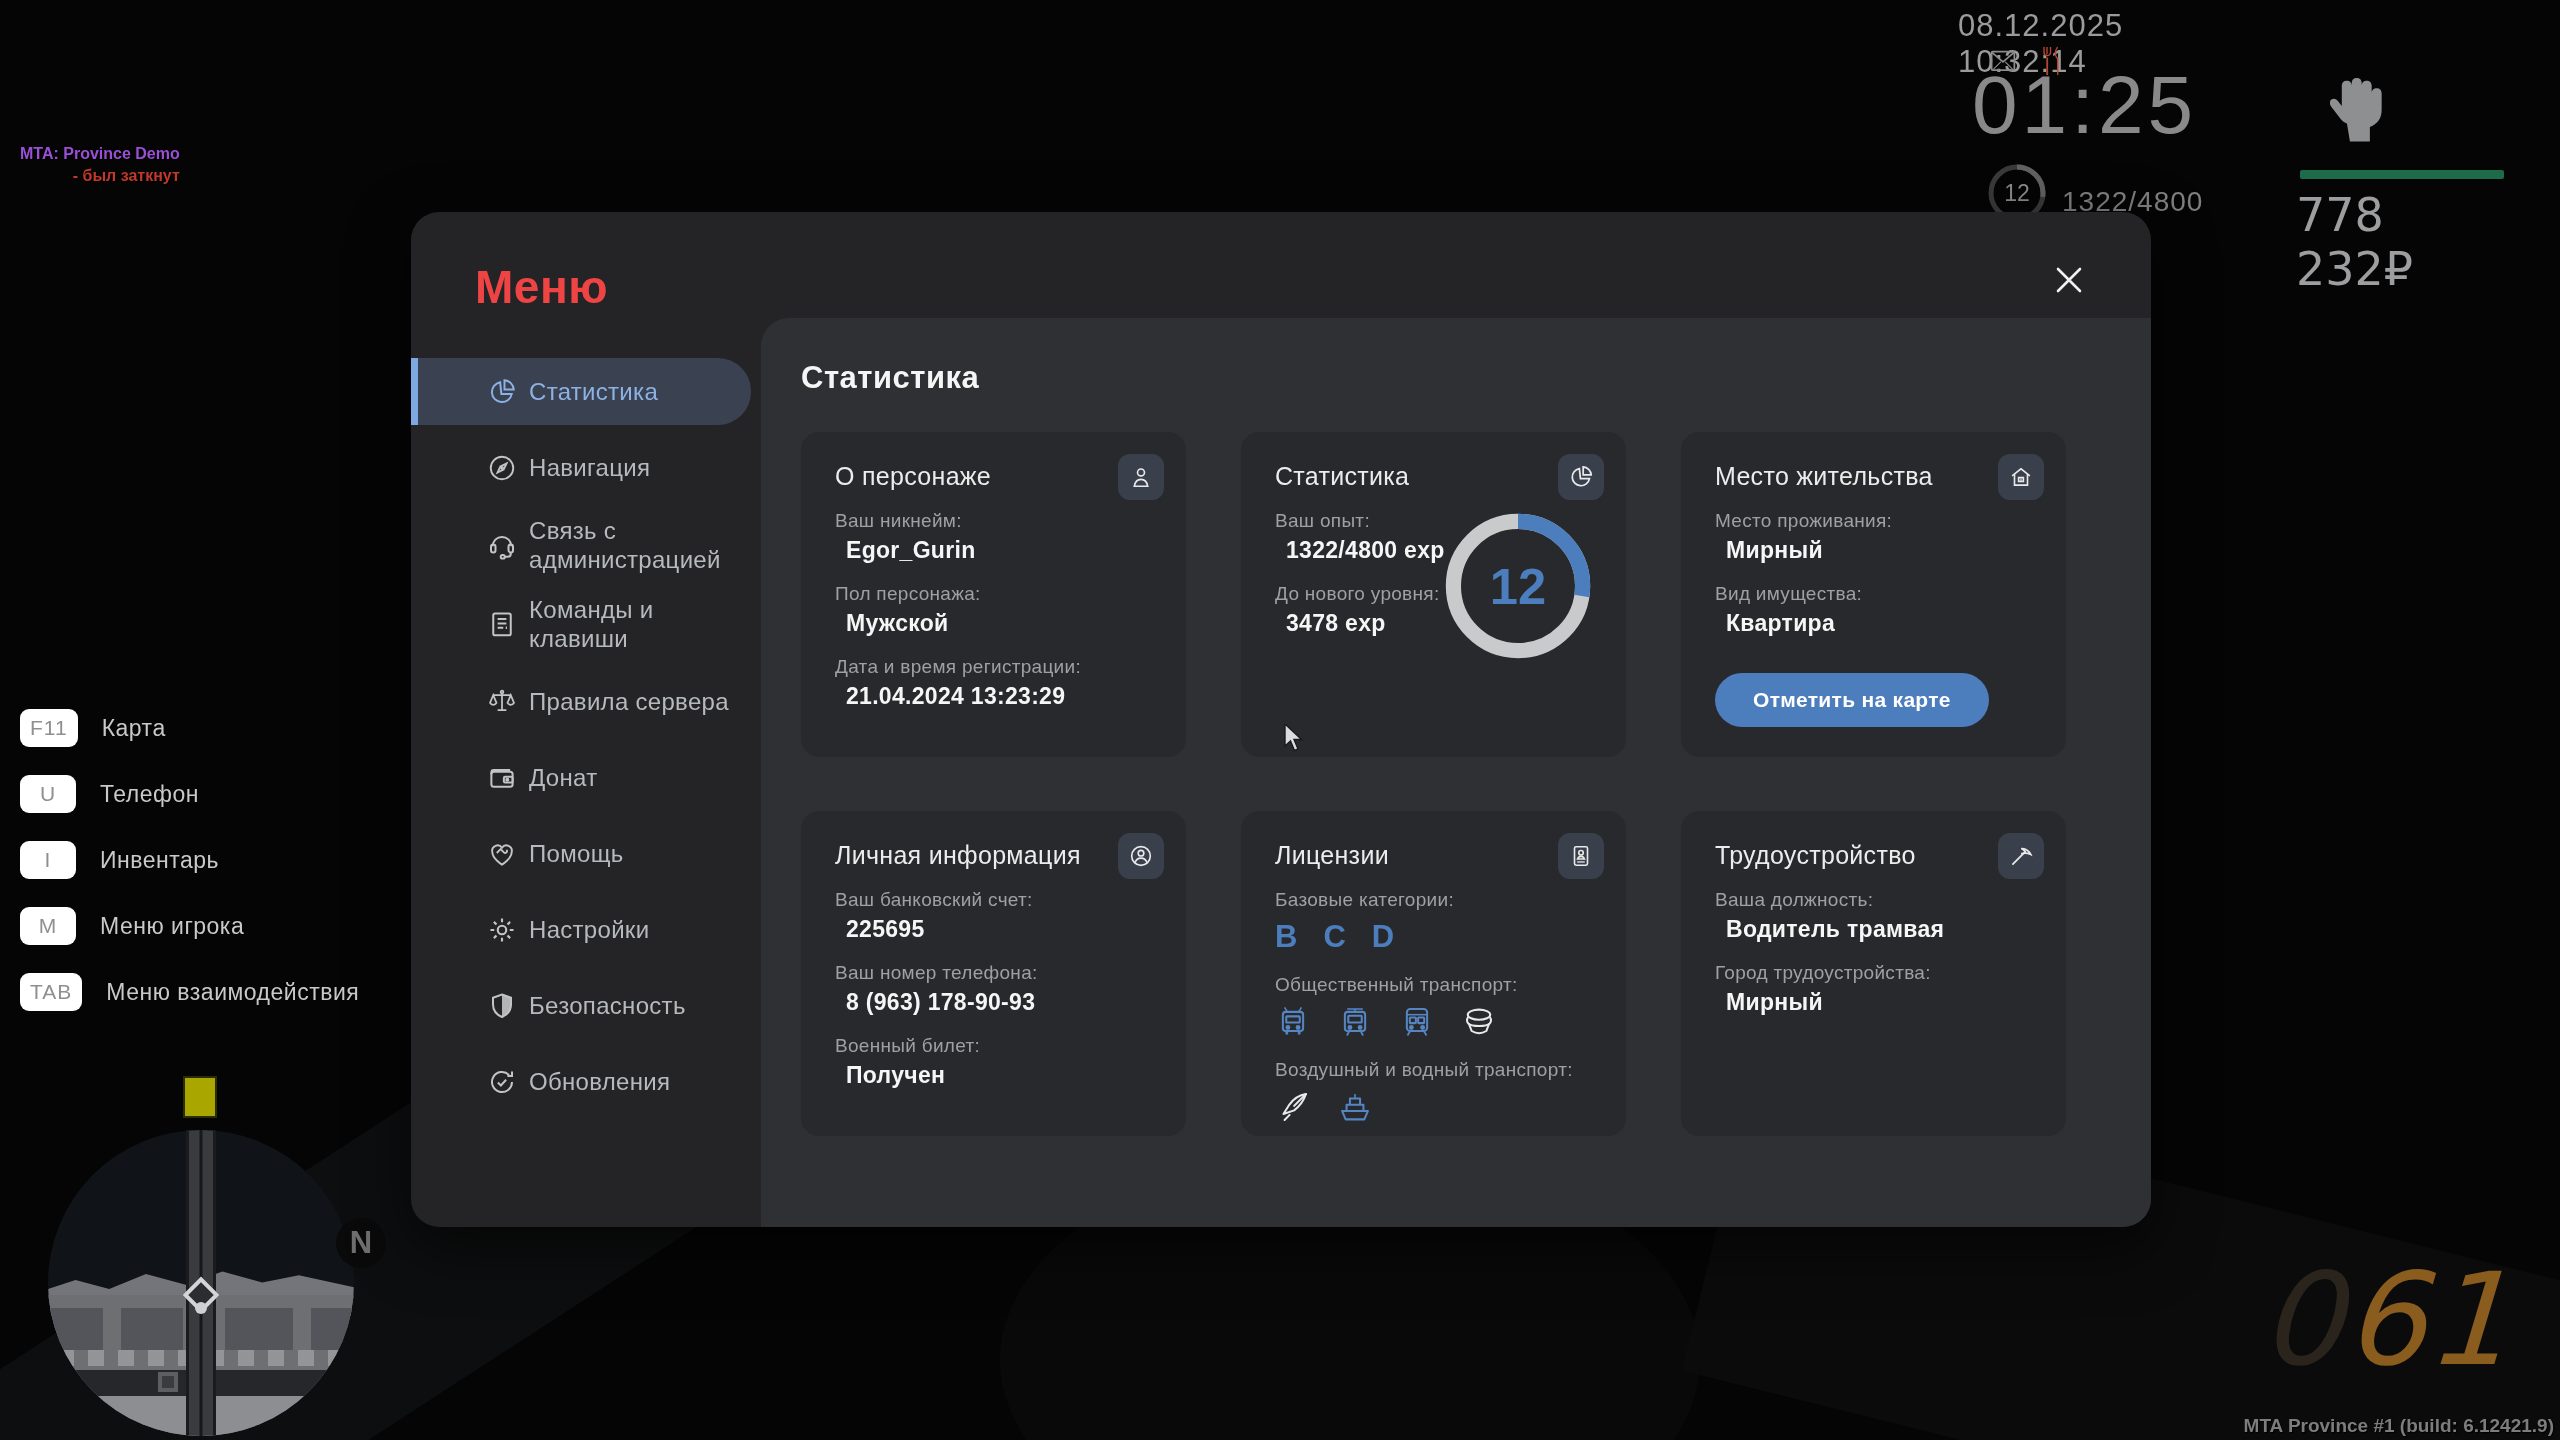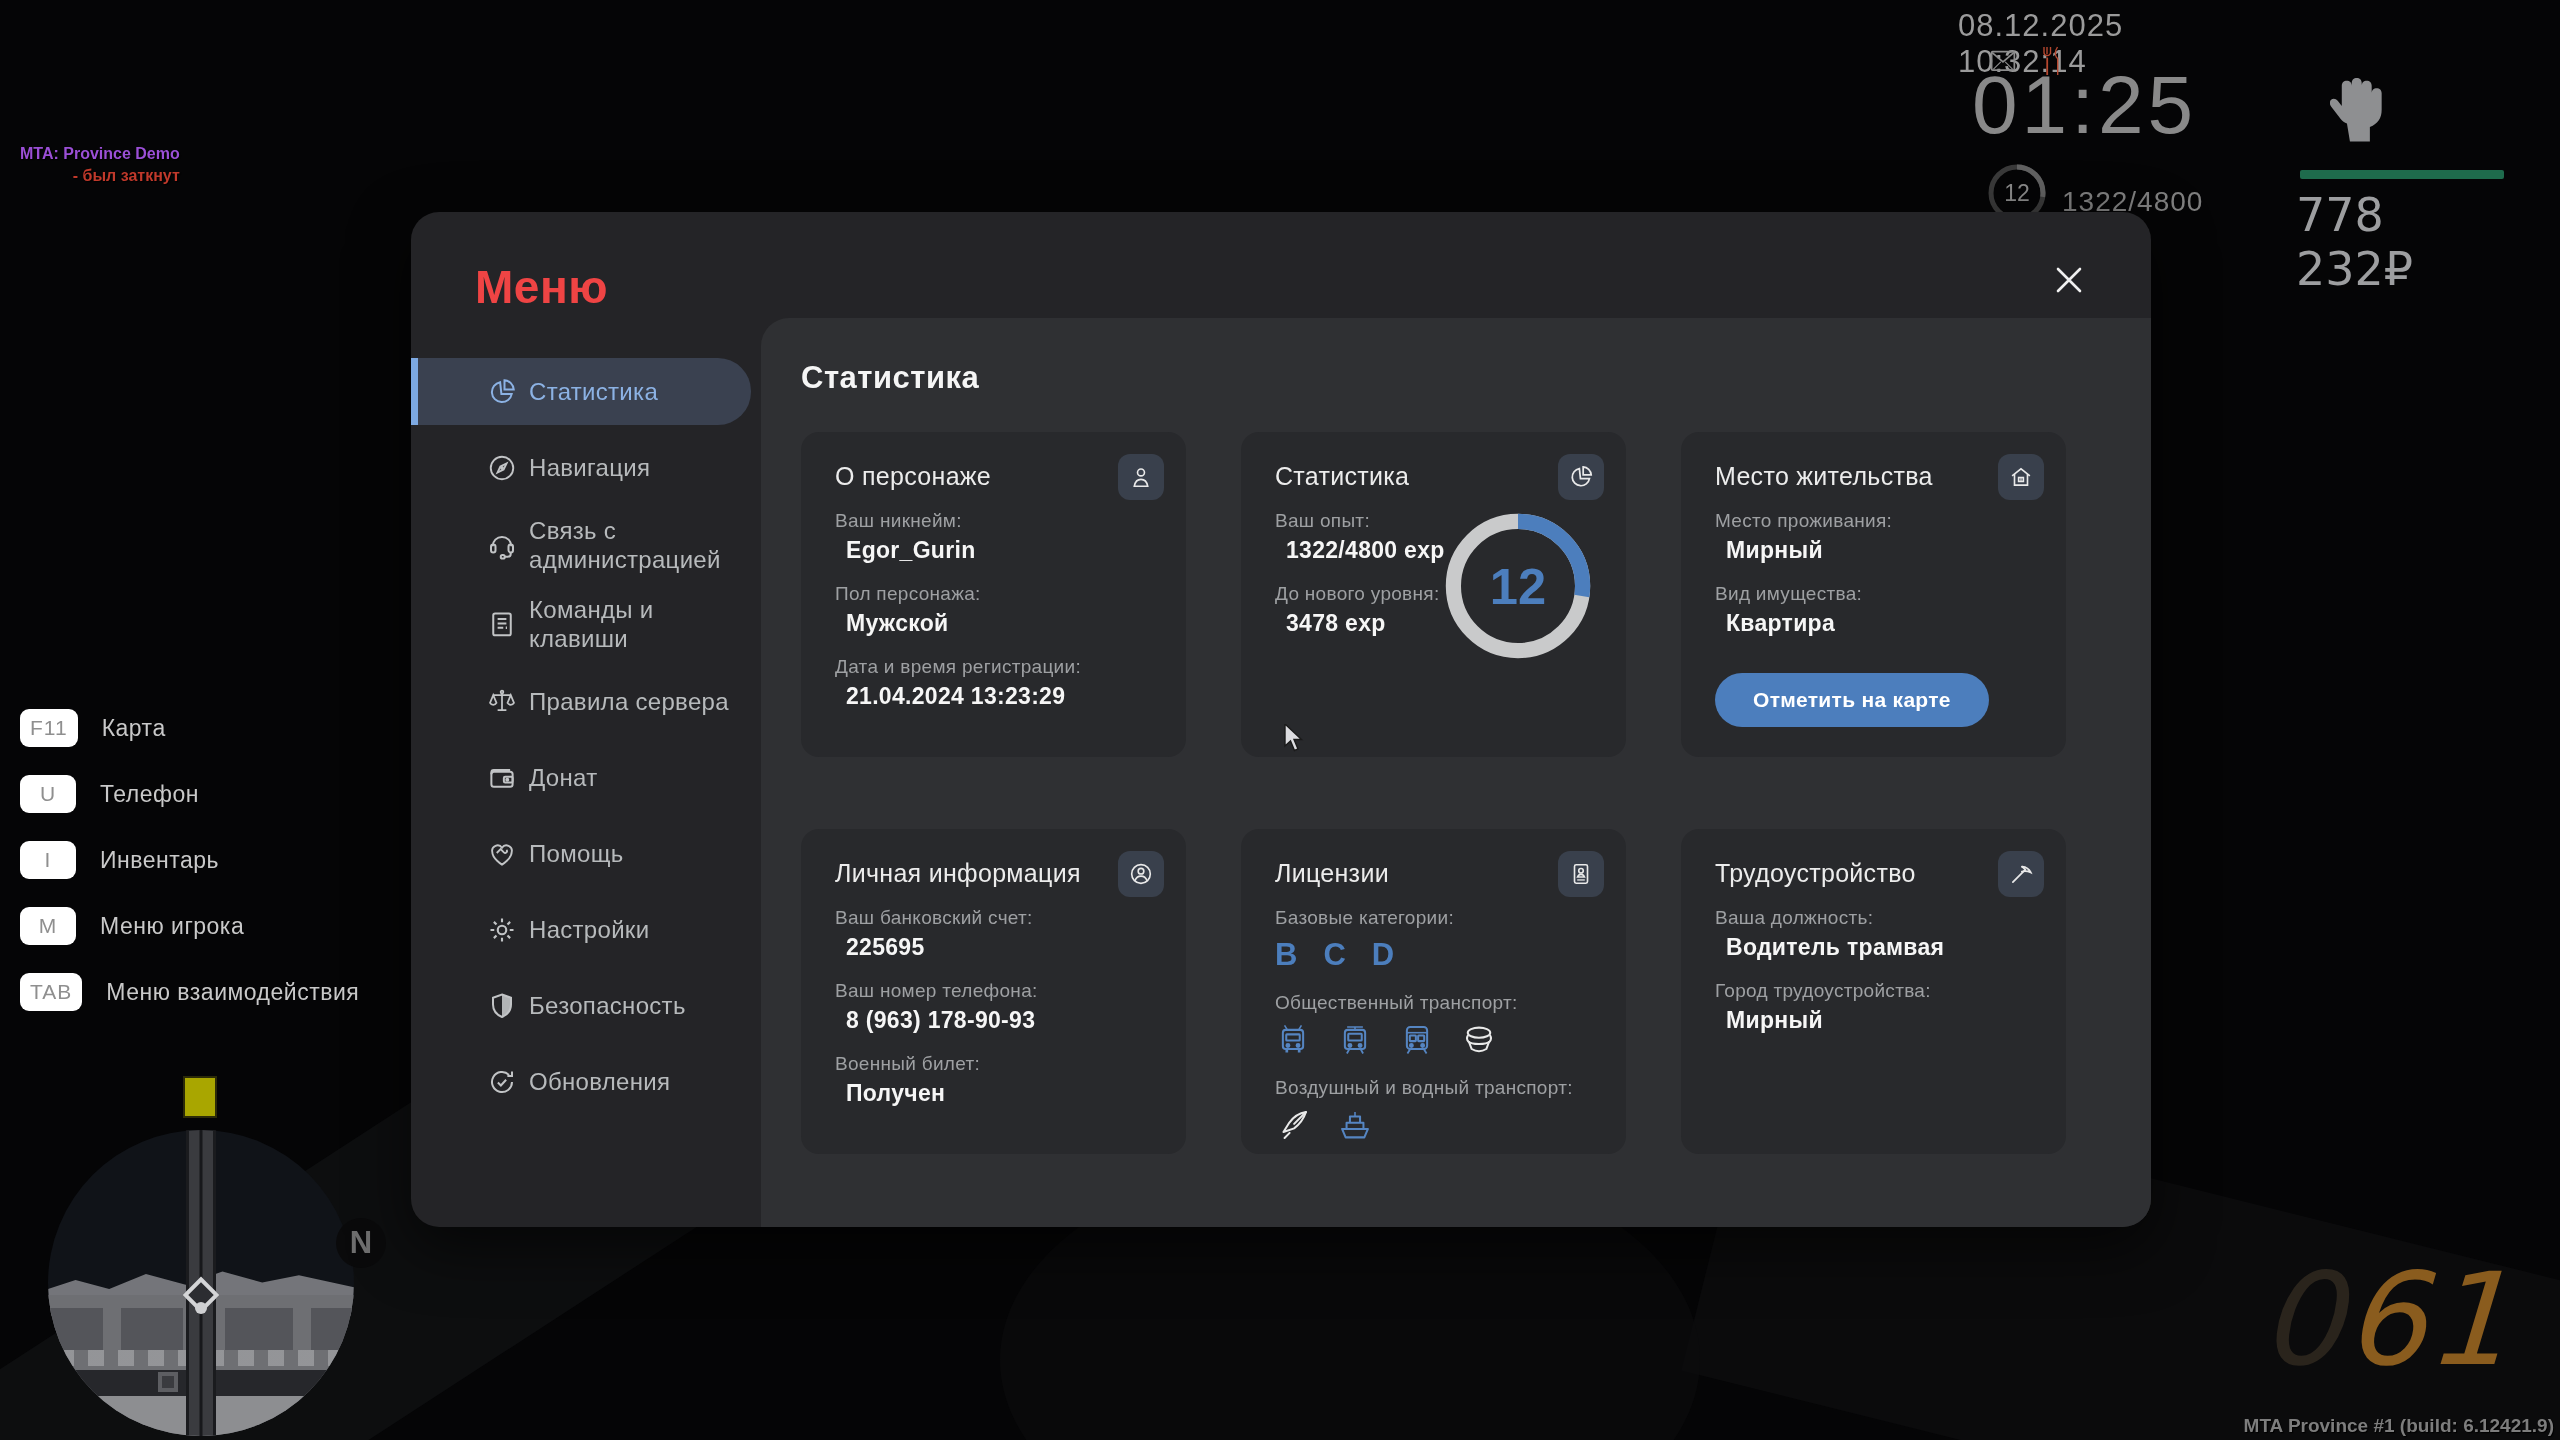--- a/index.html
+++ b/index.html
@@ -84,21 +84,21 @@
   .side-item .s-label { margin-left:40px; font-size:24px; line-height:29px; color:#b7babc; max-width:210px; letter-spacing:.3px; }
   .side-item.active { background:#3a4150; width:340px; border-radius:0 33px 33px 0; }
   .side-item.active::before { content:""; position:absolute; left:0; top:0; width:7px; height:100%; background:#7da9e2; }
   .side-item.active .s-icon, .side-item.active .s-label { color:#8cb2e4; }
   .s-icon svg { width:100%; height:100%; }
 
   
   .content-panel { position:absolute; left:350px; top:106px; right:0; bottom:0;
     background:#2f3033; border-radius:28px 0 28px 0; padding:42px 0 0 40px; }
   .content-heading { font-size:31px; font-weight:bold; color:#f5f5f5; letter-spacing:.5px; }
-  .cards { margin-top:36px; display:grid; grid-template-columns:repeat(3, 385px); gap:72px 55px; }
+  .cards { margin-top:36px; display:grid; grid-template-columns:repeat(3, 385px); gap:54px 55px; }
   .card { position:relative; width:385px; height:325px; background:#28292c; border-radius:18px; padding:30px 34px; }
   .card-title { font-size:25px; color:#ececec; font-weight:500; letter-spacing:.3px; }
   .card-badge { position:absolute; top:22px; right:22px; width:46px; height:46px; border-radius:12px;
     background:#39404c; display:flex; align-items:center; justify-content:center; color:#e9e9e9; }
   .card-badge svg { width:26px; height:26px; }
   .f-label { margin-top:19px; font-size:19px; color:#9ea0a3; letter-spacing:.3px; }
   .f-value { margin-top:5px; font-size:23px; font-weight:bold; color:#f6f6f6; letter-spacing:.3px;margin-left:11px; }
   .ring-wrap { position:absolute; right:32px; top:78px; width:152px; height:152px; }
   .map-button { display:inline-block; margin-top:36px; padding:15px 38px; background:#4c7ebd; border:none;
     border-radius:30px; color:#fff; font-size:21px; font-weight:bold; font-family:inherit; cursor:pointer; letter-spacing:.3px; }

